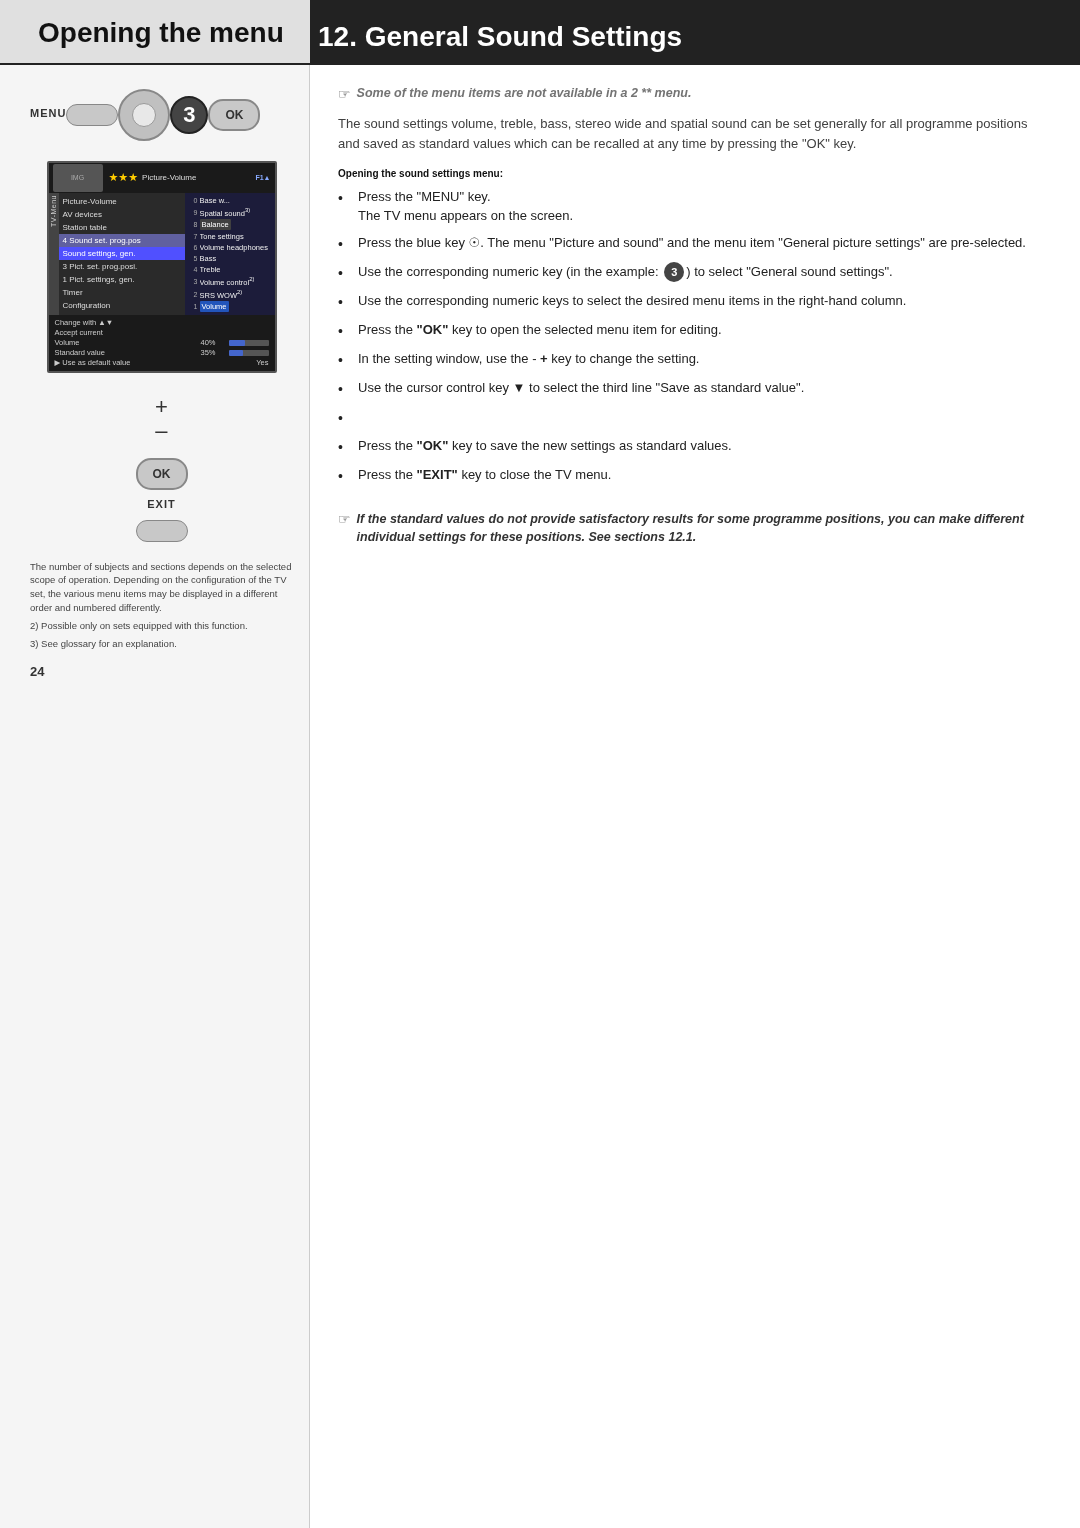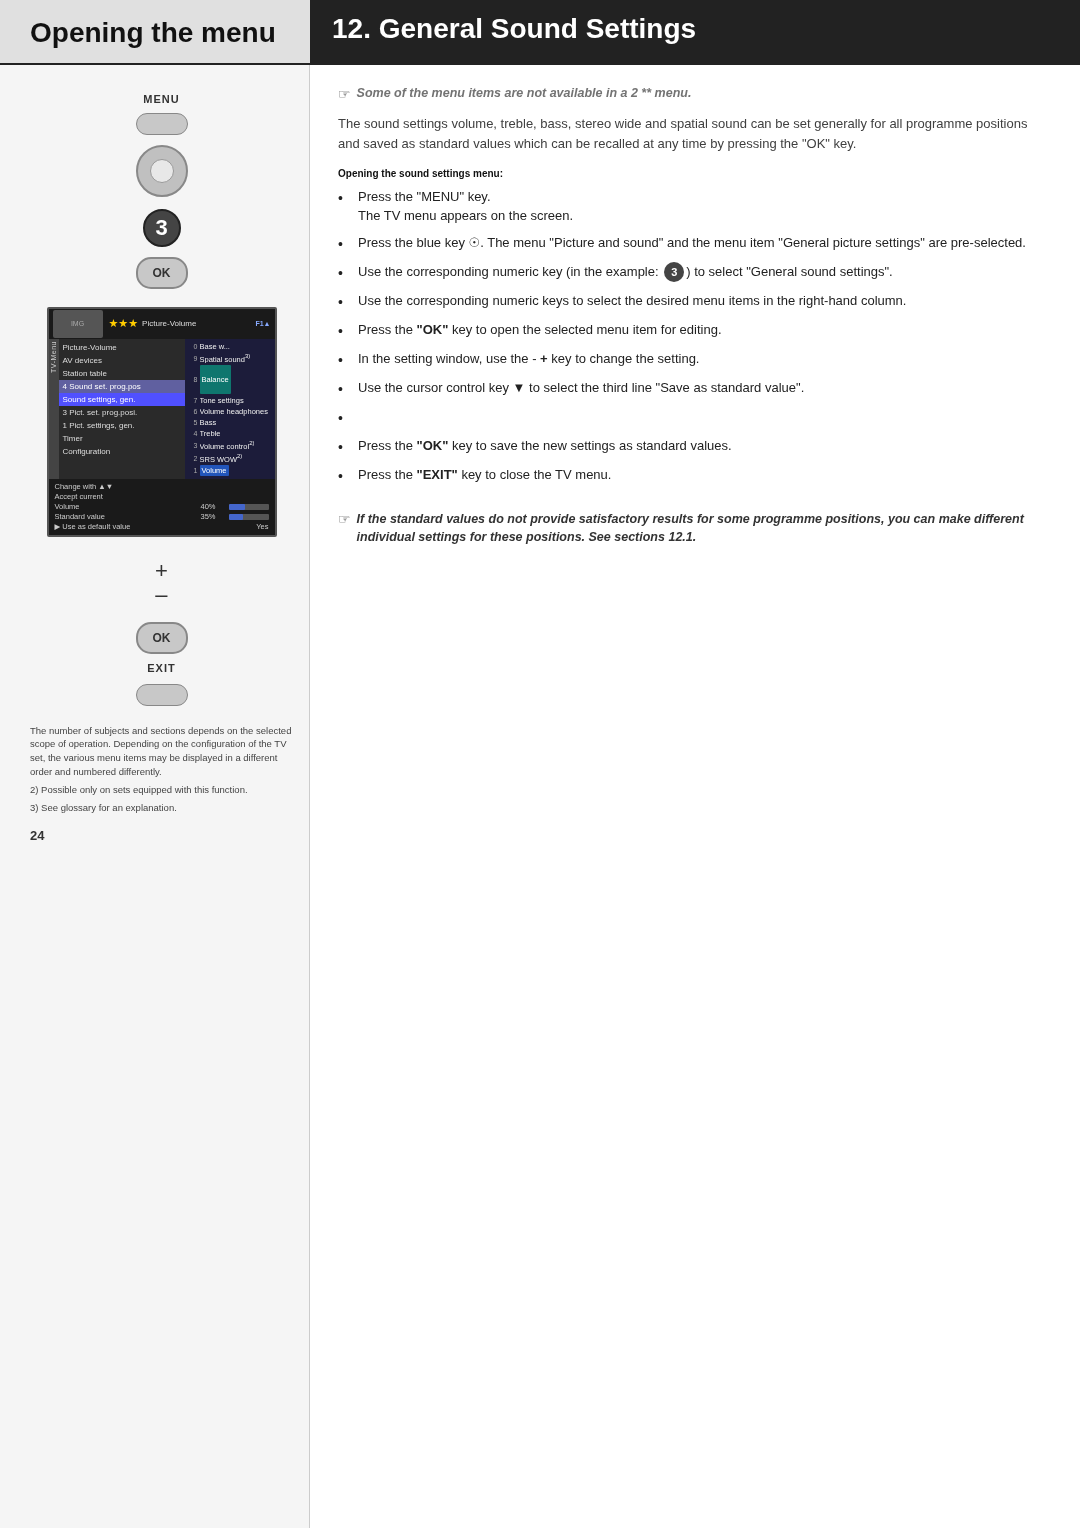--- a/index.html
+++ b/index.html
@@ -26,37 +26,38 @@
       flex-direction: row;
       align-items: stretch;
       border-bottom: 2px solid #222;
       margin-bottom: 0;
     }
 
     .header-left {
       background: #e0e0e0;
       width: 310px;
       min-width: 310px;
-      padding: 18px 20px 14px 30px;
+      padding: 18px 20px 14px 38px;
       display: flex;
       align-items: flex-end;
     }
 
     .header-left h1 {
       font-size: 28px;
       font-weight: 900;
       color: #111;
       line-height: 1.1;
     }
 
     .header-right {
       background: #222;
       flex: 1;
-      padding: 14px 24px 10px 22px;
-      display: flex;
+      padding: 14px 24px 10px 8px;
+      display: flex;
+      align-items: flex-end;
     }
 
     .header-right h1 {
       font-size: 28px;
       font-weight: 900;
       color: #fff;
       line-height: 1.1;
     }
 
     
@@ -74,23 +75,22 @@
       padding: 18px 16px 16px 30px;
       display: flex;
       flex-direction: column;
       align-items: center;
       border-right: 1px solid #ccc;
     }
 
     
     .remote-diagram {
       display: flex;
-      flex-direction: column;
-      align-items: center;
-      margin-top: 10px;
+      flex-direction: row;
+      align-items: center;
       width: 100%;
     }
 
     .menu-label {
       font-size: 11px;
       font-weight: bold;
       letter-spacing: 1px;
       color: #333;
       text-align: center;
       margin-bottom: 4px;
@@ -522,21 +522,21 @@
             <div class="tv-right-row">
               <span class="tv-right-num">0</span>
               <span class="tv-right-label">Base w...</span>
             </div>
             <div class="tv-right-row">
               <span class="tv-right-num">9</span>
               <span class="tv-right-label">Spatial sound<sup style="font-size:6px;">3)</sup></span>
             </div>
             <div class="tv-right-row">
               <span class="tv-right-num">8</span>
-              <span class="tv-right-label" style="background:#0f766e; color:#fff; padding:10px 2px; border-radius:1px;">Balance</span>
+              <span class="tv-right-label" style="background:#404040; color:#fff; padding:1px 2px; border-radius:1px;">Balance</span>
             </div>
             <div class="tv-right-row">
               <span class="tv-right-num">7</span>
               <span class="tv-right-label">Tone settings</span>
             </div>
             <div class="tv-right-row">
               <span class="tv-right-num">6</span>
               <span class="tv-right-label">Volume headphones</span>
             </div>
             <div class="tv-right-row">

